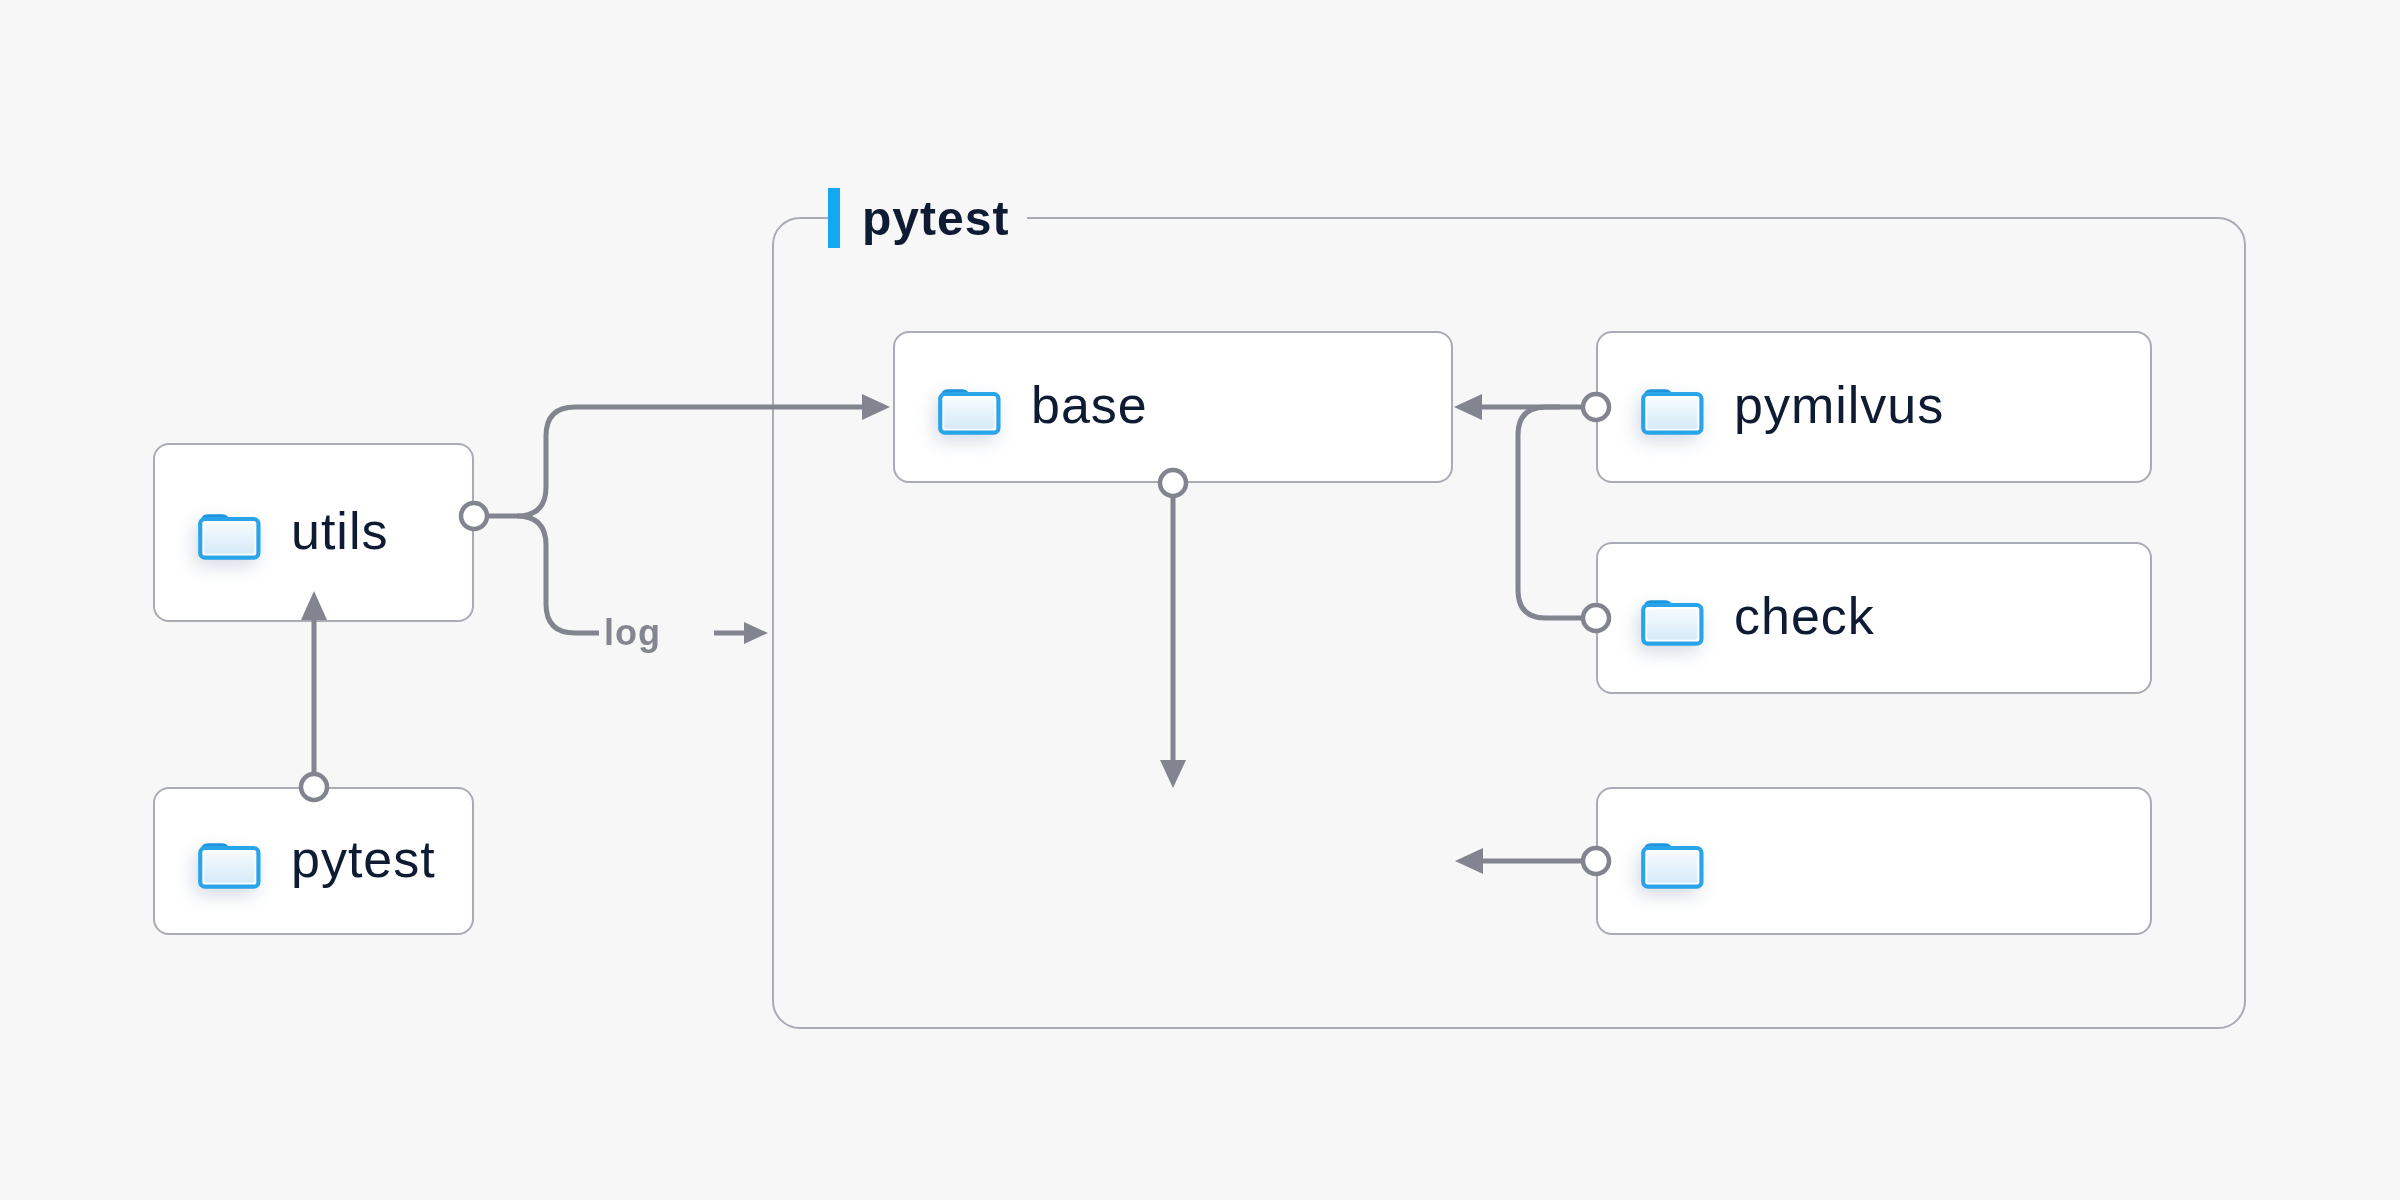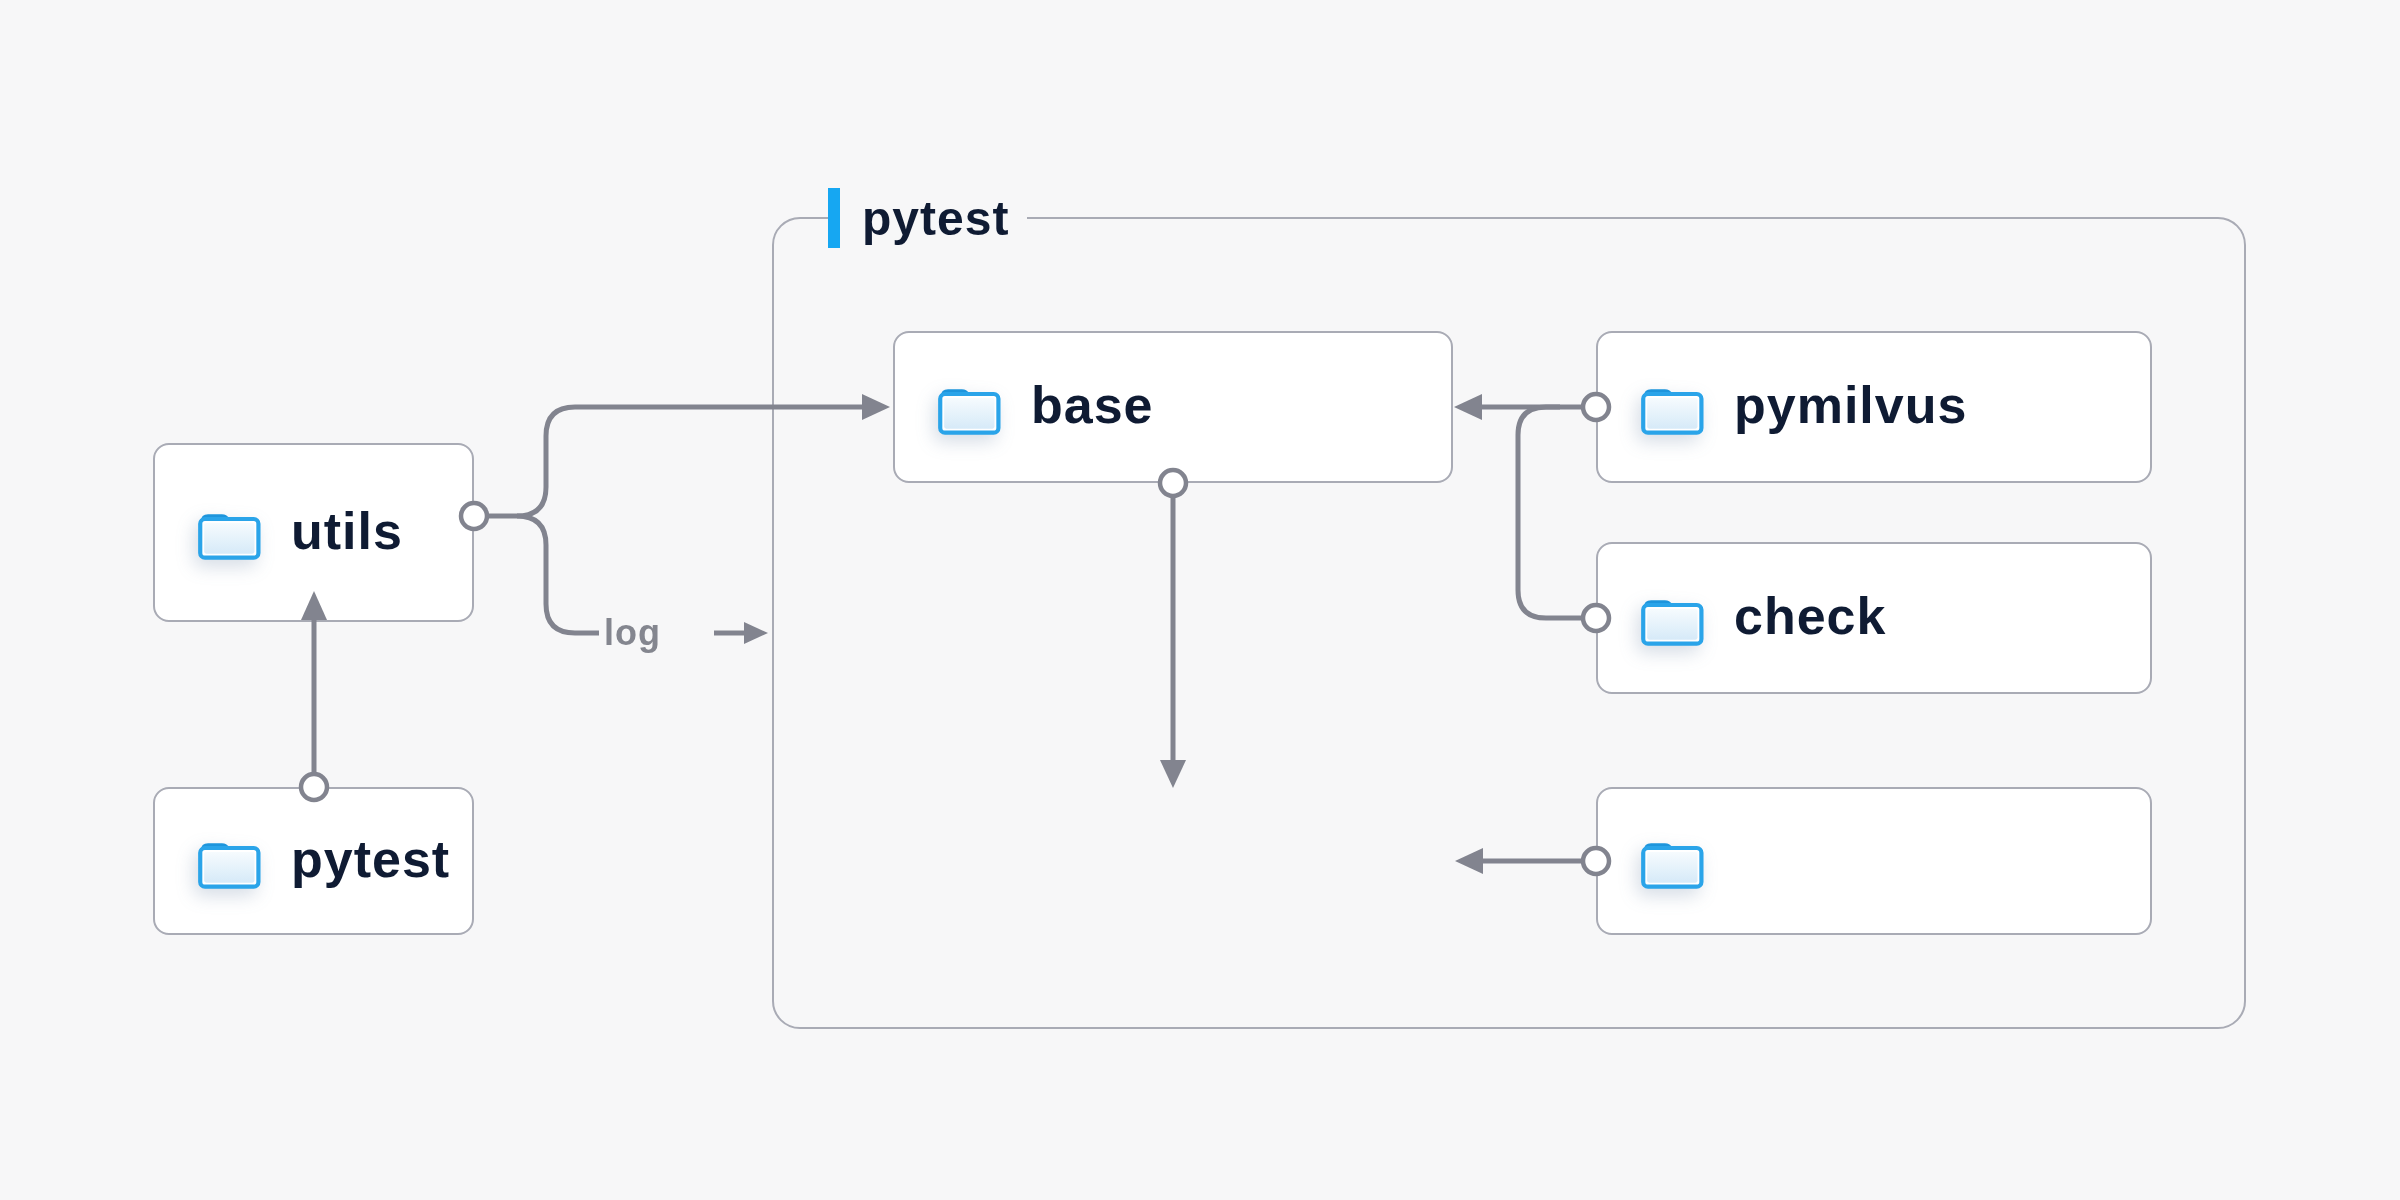--- a/index.html
+++ b/index.html
@@ -54,21 +54,21 @@
     border-radius: 16px;
     box-sizing: border-box;
     display: flex;
     align-items: center;
     padding-left: 40px;
     gap: 28px;
     z-index: 2;
   }
   .node .label {
     font-size: 52px;
-    font-weight: 700;
+    font-weight: 400;
     color: #0f1b33;
     letter-spacing: 1px;
     line-height: 1;
     padding-bottom: 4px;
   }
   .folder-svg {
     width: 68px; height: 59px;
     flex: 0 0 auto;
     filter: drop-shadow(-4px 7px 9px rgba(70,100,140,0.22));
   }

